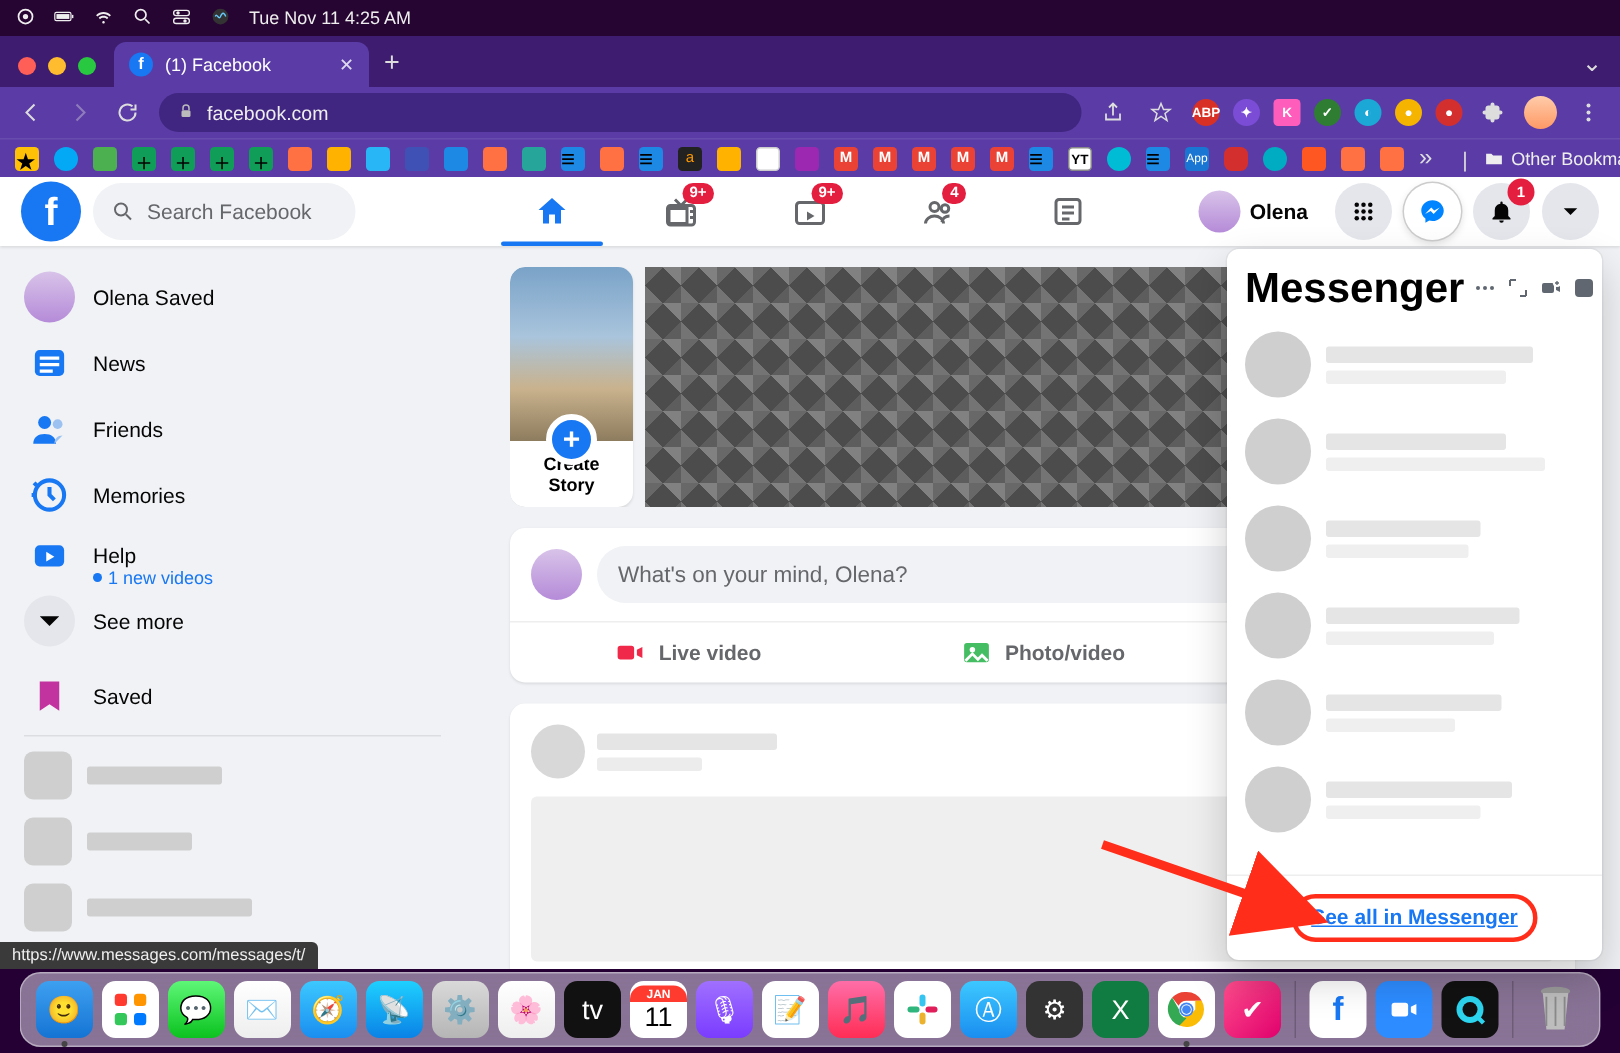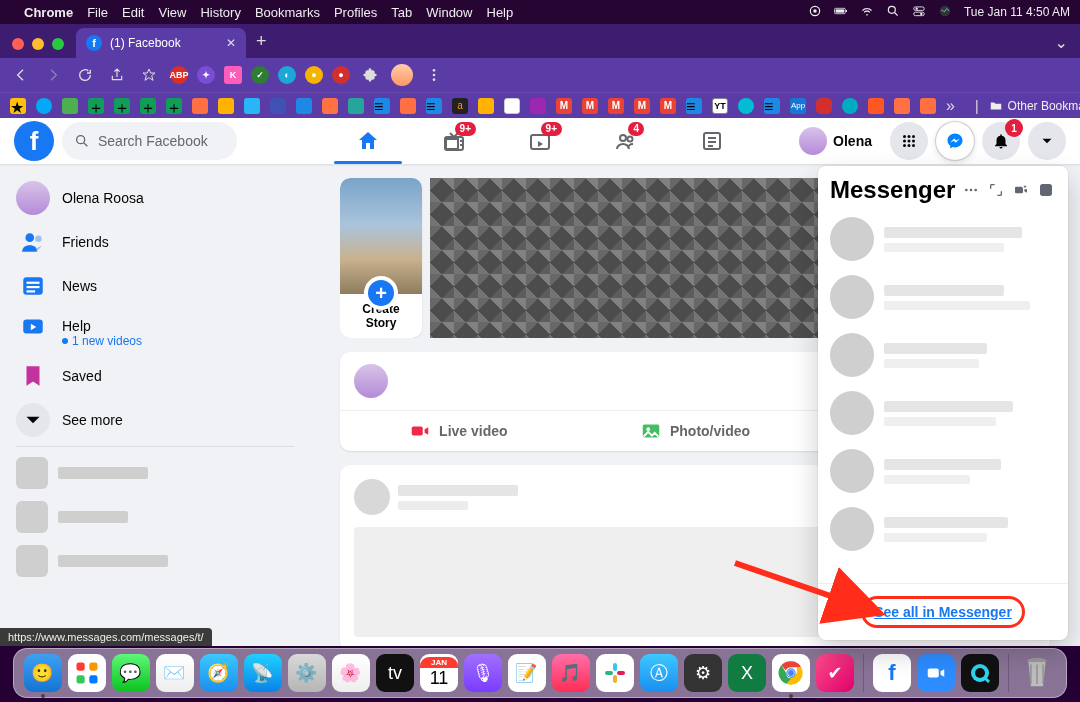--- a/index.html
+++ b/index.html
@@ -111,21 +111,21 @@
   .post{margin-top:14px;background:#fff;border-radius:10px;box-shadow:0 1px 2px rgba(0,0,0,.1);padding:14px;}
   .post .hdr{display:flex;gap:8px;align-items:center;}
   .post .hdr .thumb{width:36px;height:36px;border-radius:50%;background:#d8d8d8;}
   .post .hdr .meta .l1{width:120px;height:11px;background:#e5e5e5;border-radius:2px;margin-bottom:5px;}
   .post .hdr .meta .l2{width:70px;height:9px;background:#ececec;border-radius:2px;}
   .post .body{margin-top:12px;height:110px;background:#efefef;border-radius:4px;}
 
   
   .msgr-panel{position:absolute;top:48px;right:12px;width:250px;bottom:6px;background:#fff;border-radius:8px;box-shadow:0 12px 28px rgba(0,0,0,.2),0 0 0 1px rgba(0,0,0,.05);display:flex;flex-direction:column;z-index:20;}
   .msgr-head{display:flex;align-items:center;gap:6px;padding:10px 12px 6px;}
-  .msgr-head h2{font-size:24px;font-weight:800;flex:1;}
+  .msgr-head h2{font-size:28px;font-weight:800;flex:1;}
   .msgr-head .hicon{width:26px;height:26px;border-radius:50%;display:flex;align-items:center;justify-content:center;cursor:pointer;color:#606770;}
   .msgr-head .hicon svg{width:16px;height:16px;fill:#606770;}
   .msgr-search{margin:4px 10px 8px;height:34px;background:#f0f2f5;border-radius:17px;display:flex;align-items:center;gap:8px;padding:0 12px;color:#65676b;font-size:14px;}
   .msgr-list{flex:1;overflow:hidden;padding:0 6px;}
   .msgr-row{display:flex;align-items:center;gap:10px;padding:7px 6px;border-radius:8px;}
   .msgr-row .a{width:44px;height:44px;border-radius:50%;background:#cfcfcf;flex-shrink:0;}
   .msgr-row .txt{flex:1;}
   .msgr-row .txt .l1{height:11px;background:#e5e5e5;border-radius:2px;margin-bottom:5px;}
   .msgr-row .txt .l2{height:9px;background:#efefef;border-radius:2px;width:70%;}
   .msgr-foot{border-top:1px solid #eee;text-align:center;padding:12px 0;}
@@ -146,33 +146,20 @@
   .dock .sep{width:1px;height:38px;background:rgba(0,0,0,.2);margin:0 3px;}
   .calendar-tile{background:#fff;flex-direction:column;font-family:Arial;}
   .calendar-tile .m{background:#ff3b30;color:#fff;font-size:8px;font-weight:bold;width:100%;text-align:center;border-radius:9px 9px 0 0;padding:1px 0;}
   .calendar-tile .d{color:#000;font-size:18px;font-weight:500;line-height:1.2;}
 
 </style>
 </head>
 <body>
 
 <div class="mac-menubar">
-  <div class="left">
-    <span class="apple"></span>
-    <span class="bold">Chrome</span>
-    <span>File</span>
-    <span>Edit</span>
-    <span>View</span>
-    <span>History</span>
-    <span>Bookmarks</span>
-    <span>Profiles</span>
-    <span>Tab</span>
-    <span>Window</span>
-    <span>Help</span>
-  </div>
   <div class="right">
     <span class="menuicon"><svg viewBox="0 0 24 24">
           <circle cx="12" cy="12" r="8" fill="none" stroke="#eee" stroke-width="2"></circle>
           <circle cx="12" cy="12" r="3"></circle>
         </svg></span>
     <span class="menuicon"><svg viewBox="0 0 26 14">
           <rect x="1" y="2" width="20" height="10" rx="2" fill="none" stroke="#eee" stroke-width="1.5"></rect>
           <rect x="3" y="4" width="16" height="6" fill="#eee"></rect>
           <rect x="22" y="5" width="2" height="4" fill="#eee"></rect>
         </svg></span>
@@ -186,21 +173,21 @@
     <span class="menuicon"><svg viewBox="0 0 24 24">
           <rect x="3" y="5" width="18" height="6" rx="3" fill="none" stroke="#eee" stroke-width="1.5"></rect>
           <circle cx="8" cy="8" r="2" fill="#eee"></circle>
           <rect x="3" y="14" width="18" height="6" rx="3" fill="none" stroke="#eee" stroke-width="1.5"></rect>
           <circle cx="16" cy="17" r="2" fill="#eee"></circle>
         </svg></span>
     <span class="menuicon"><svg viewBox="0 0 24 24">
           <circle cx="12" cy="12" r="9" fill="#333"></circle>
           <path d="M6 12c2-5 4 5 6 0s4-5 6 0" stroke="#6cf" stroke-width="1.5" fill="none"></path>
         </svg></span>
-    <span>Tue Jan 11  4:50 AM</span>
+    <span>Tue Nov 11  4:25 AM</span>
   </div>
 </div>
 
 <div class="chrome">
   <div class="tabstrip">
     <div class="traffic">
         <span class="t-red"></span>
         <span class="t-yel"></span>
         <span class="t-grn"></span>
       </div>
@@ -223,20 +210,27 @@
         <svg viewBox="0 0 24 24">
           <path d="M9 4l8 8-8 8" fill="none" stroke="#ddd" stroke-width="2"></path>
         </svg>
       </div>
     <div class="navbtn">
         <svg viewBox="0 0 24 24">
           <path d="M20 12a8 8 0 1 1-3-6.2" fill="none" stroke="#ddd" stroke-width="2"></path>
           <path d="M20 4v5h-5" fill="none" stroke="#ddd" stroke-width="2"></path>
         </svg>
       </div>
+    <div class="omnibox">
+      <span class="lock"><svg viewBox="0 0 24 24">
+            <rect x="6" y="11" width="12" height="9" rx="2"></rect>
+            <path d="M8 11V8a4 4 0 0 1 8 0v3" fill="none" stroke="#bbb" stroke-width="2"></path>
+          </svg></span>
+      <span>facebook.com</span>
+    </div>
     <div class="navbtn">
         <svg viewBox="0 0 24 24">
           <path d="M12 3v12M8 7l4-4 4 4M5 13v6h14v-6" fill="none" stroke="#ddd" stroke-width="1.8"></path>
         </svg>
       </div>
     <div class="navbtn">
         <svg viewBox="0 0 24 24">
           <path d="M12 3l2.5 6H21l-5 4 2 7-6-4-6 4 2-7-5-4h6.5z" fill="none" stroke="#ddd" stroke-width="1.5"></path>
         </svg>
       </div>
@@ -397,69 +391,79 @@
             </svg>
           </div>
       </div>
     </div>
 
     <div class="fb-body">
 
       <div class="leftnav">
         <div class="lnav-item">
           <div class="av"></div>
-          <span class="lnav-label">Olena Roosa</span>
+          <span class="lnav-label">Olena Saved</span>
+        </div>
+        <div class="lnav-item">
+          <div class="lnav-ic">
+              <svg viewBox="0 0 24 24" fill="#1877f2">
+                <rect x="3" y="4" width="18" height="16" rx="3"></rect>
+                <rect x="6" y="8" width="12" height="2" fill="#fff"></rect>
+                <rect x="6" y="12" width="12" height="2" fill="#fff"></rect>
+                <rect x="6" y="16" width="8" height="2" fill="#fff"></rect>
+              </svg>
+            </div>
+          <span class="lnav-label">News</span>
         </div>
         <div class="lnav-item">
           <div class="lnav-ic">
               <svg viewBox="0 0 24 24" fill="#1877f2">
                 <circle cx="9" cy="8" r="4"></circle>
                 <path d="M2 21c0-4 3-6 7-6s7 2 7 6z"></path>
                 <circle cx="17" cy="9" r="3" fill="#9cc2f2"></circle>
                 <path d="M15 21c0-3 2-5 5-5" fill="#9cc2f2"></path>
               </svg>
             </div>
           <span class="lnav-label">Friends</span>
         </div>
         <div class="lnav-item">
           <div class="lnav-ic">
-              <svg viewBox="0 0 24 24" fill="#1877f2">
-                <rect x="3" y="4" width="18" height="16" rx="3"></rect>
-                <rect x="6" y="8" width="12" height="2" fill="#fff"></rect>
-                <rect x="6" y="12" width="12" height="2" fill="#fff"></rect>
-                <rect x="6" y="16" width="8" height="2" fill="#fff"></rect>
+              <svg viewBox="0 0 24 24" fill="none" stroke="#1877f2" stroke-width="2.5">
+                <circle cx="12" cy="12" r="9"></circle>
+                <path d="M12 7v5l3 3"></path>
+                <path d="M3 12H1M4 6l-1.5-1.5" stroke="#1877f2"></path>
               </svg>
             </div>
-          <span class="lnav-label">News</span>
+          <span class="lnav-label">Memories</span>
         </div>
         <div class="lnav-item" style="height:36px">
           <div class="lnav-ic">
               <svg viewBox="0 0 24 24" fill="#1877f2">
                 <rect x="3" y="6" width="18" height="13" rx="3"></rect>
                 <path d="M10 10l5 3-5 3z" fill="#fff"></path>
               </svg>
             </div>
           <span class="lnav-label">Help</span>
         </div>
         <div class="lnav-sub">1 new videos</div>
+        <div class="lnav-item">
+          <div class="lnav-ic" style="background:#e4e6eb">
+              <svg viewBox="0 0 24 24" width="18" height="18" fill="#050505">
+                <path d="M6 9l6 6 6-6z"></path>
+              </svg>
+            </div>
+          <span class="lnav-label">See more</span>
+        </div>
         <div class="lnav-item" style="margin-top:6px">
           <div class="lnav-ic">
               <svg viewBox="0 0 24 24" fill="#c233a0">
                 <path d="M6 3h12v18l-6-4-6 4z"></path>
               </svg>
             </div>
           <span class="lnav-label">Saved</span>
-        </div>
-        <div class="lnav-item">
-          <div class="lnav-ic" style="background:#e4e6eb">
-              <svg viewBox="0 0 24 24" width="18" height="18" fill="#050505">
-                <path d="M6 9l6 6 6-6z"></path>
-              </svg>
-            </div>
-          <span class="lnav-label">See more</span>
         </div>
         <div style="border-top:1px solid #dcdde1;margin:4px 8px;"></div>
         <div class="shortcut">
             <div class="thumb"></div>
             <div class="txt" style="width:90px"></div>
           </div>
         <div class="shortcut">
             <div class="thumb"></div>
             <div class="txt" style="width:70px"></div>
           </div>
@@ -478,20 +482,23 @@
               </div>
             <div class="lbl" style="white-space:pre-line">Create
 Story</div>
           </div>
           <div class="story-pix pixelated" style="border-radius:0 10px 10px 0"></div>
         </div>
 
         <div class="composer">
           <div class="composer-top">
             <div class="av"></div>
+            <div class="composer-input">
+                <span>What's on your mind, Olena?</span>
+              </div>
           </div>
           <div class="composer-actions">
             <div class="c-action">
                 <svg viewBox="0 0 24 24" fill="#f02849">
                   <rect x="3" y="7" width="12" height="10" rx="2"></rect>
                   <path d="M17 10l4-2v8l-4-2z"></path>
                 </svg>
                 <span>Live video</span>
               </div>
             <div class="c-action">

